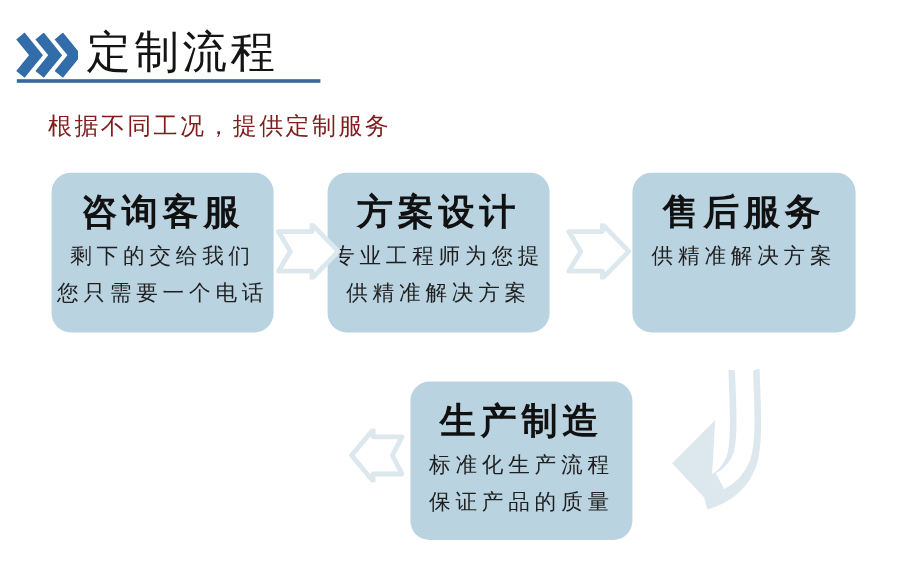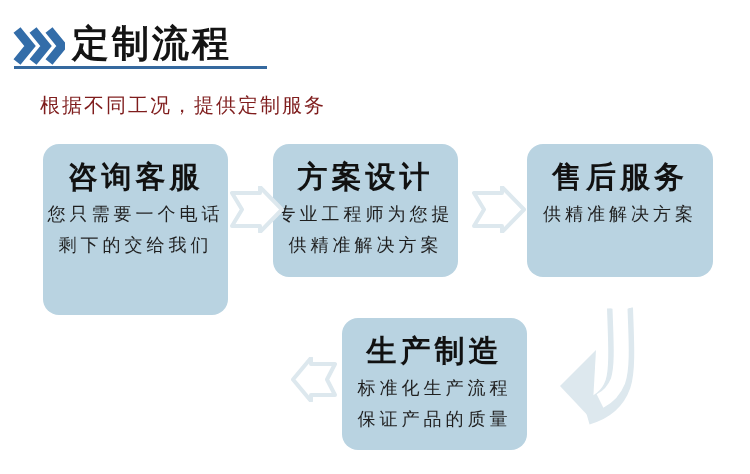--- a/index.html
+++ b/index.html
@@ -1,21 +1,21 @@
 <!DOCTYPE html>
 <html><head>
 <meta charset="utf-8">
 <style>
   html,body{margin:0;padding:0;background:#fff;}
   #page{position:relative;width:750px;height:474px;background:#ffffff;overflow:hidden;
         font-family:"Liberation Sans","DejaVu Sans",sans-serif;}
 
   
   .chevrons{position:absolute;left:13px;top:27px;width:52px;height:38px;}
-  .page-title{position:absolute;left:72px;top:22px;font-size:37px;font-weight:bold;
+  .page-title{position:absolute;left:72px;top:22px;font-size:37px;font-weight:normal;
               color:#141414;letter-spacing:3px;line-height:44px;}
   .title-underline{position:absolute;left:14px;top:66px;width:253px;height:3px;background:#35699f;}
   .subtitle{position:absolute;left:40px;top:92px;font-size:20px;color:#7f1d1d;letter-spacing:2px;}
 
   
   .box{position:absolute;background:#b9d3e1;border-radius:16px;text-align:center;box-sizing:border-box;}
   .box-title{margin-top:13px;font-size:30px;font-weight:bold;color:#111;letter-spacing:4px;
              font-family:"Liberation Sans","DejaVu Sans",sans-serif;}
   .box-line{font-size:18px;color:#1f1f1f;letter-spacing:4px;line-height:31px;
             font-family:"DejaVu Serif","Liberation Serif",serif;}
@@ -30,24 +30,24 @@
 
   <svg class="chevrons" viewBox="0 0 52 38">
     <polyline points="4,3 17,19 4,35" fill="none" stroke="#336da9" stroke-width="9"></polyline>
     <polyline points="20,3 33,19 20,35" fill="none" stroke="#336da9" stroke-width="9"></polyline>
     <polyline points="36,3 49,19 36,35" fill="none" stroke="#336da9" stroke-width="9"></polyline>
   </svg>
   <div class="page-title">定制流程</div>
   <div class="title-underline"></div>
   <div class="subtitle">根据不同工况，提供定制服务</div>
 
-  <div class="box" style="left:43px;top:144px;width:185px;height:171px">
+  <div class="box" style="left:43px;top:144px;width:185px;height:133px">
     <div class="box-title">咨询客服</div>
+    <div class="box-line">剩下的交给我们</div>
     <div class="box-line">您只需要一个电话</div>
-    <div class="box-line">剩下的交给我们</div>
   </div>
 
   <div class="box" style="left:273px;top:144px;width:185px;height:133px">
     <div class="box-title">方案设计</div>
     <div class="box-line">专业工程师为您提</div>
     <div class="box-line">供精准解决方案</div>
   </div>
 
   <div class="box" style="left:527px;top:144px;width:186px;height:133px">
     <div class="box-title">售后服务</div>

